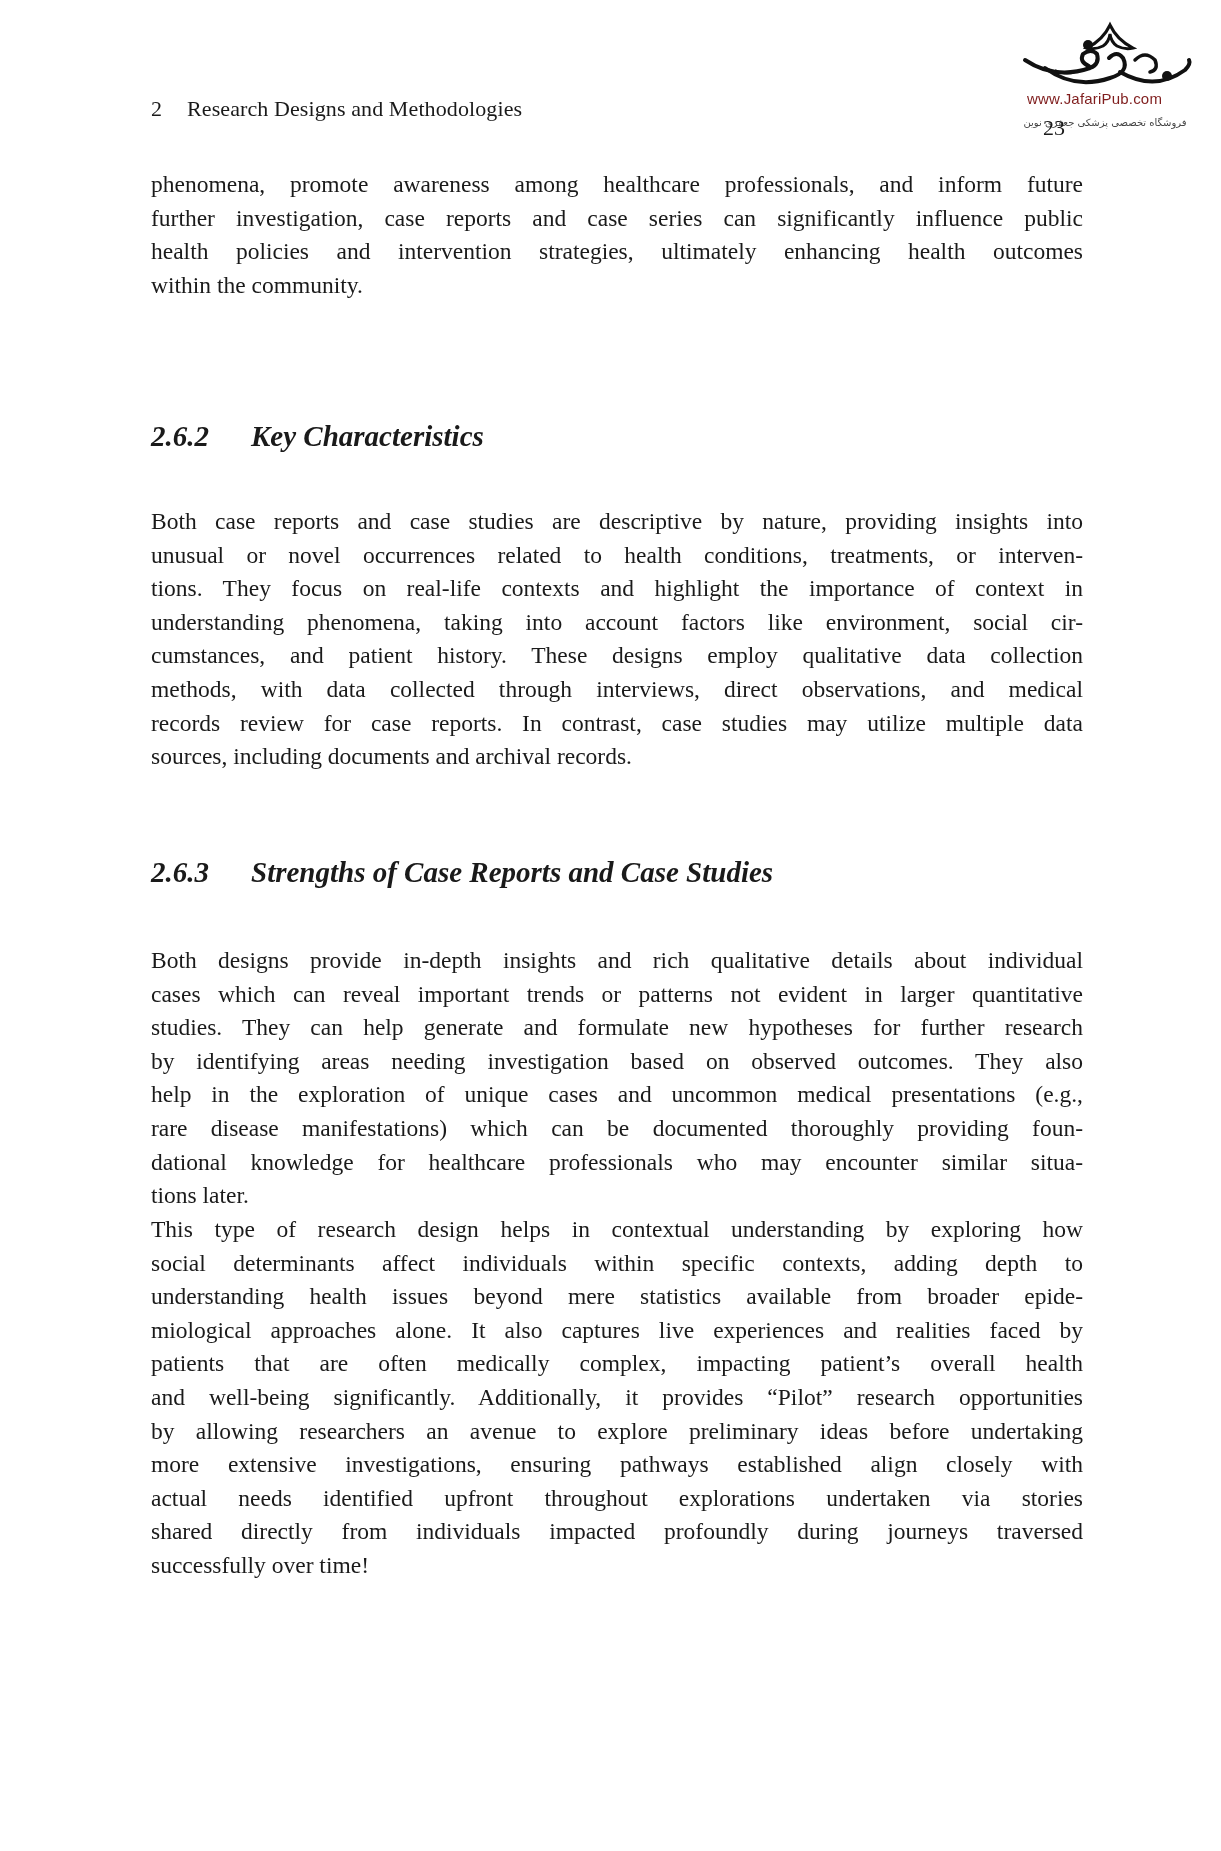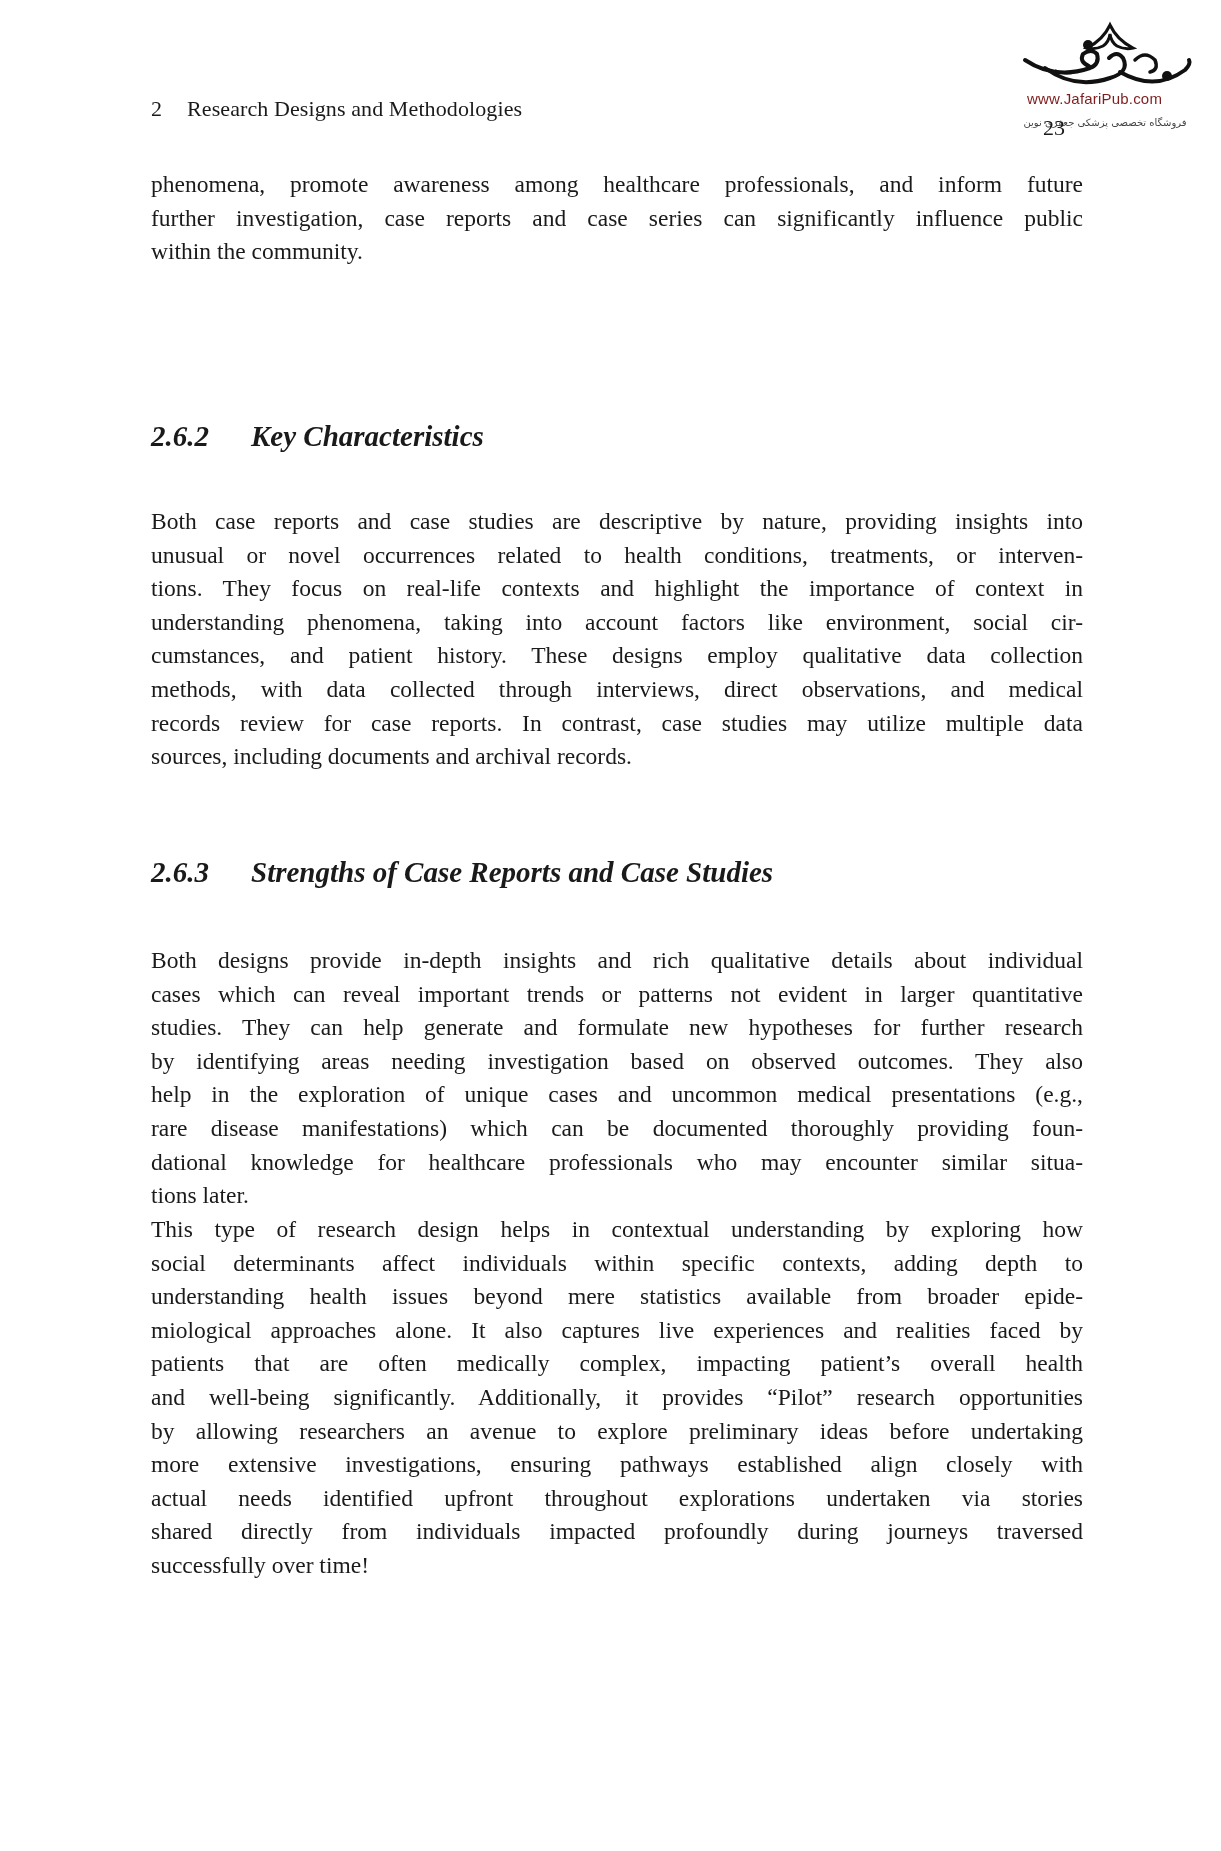--- a/index.html
+++ b/index.html
@@ -35,20 +35,21 @@
     <circle cx="162" cy="56" r="5" fill="#111"></circle>
     <path d="M50 50 Q60 56 70 52" fill="none" stroke="#111" stroke-width="2"></path>
   </svg>
   <div class="url">www.JafariPub.com</div>
   <div class="tagline">فروشگاه تخصصی پزشکی جعفری نوین</div>
 </div>
 
 <div class="content" style="top:168px;font-family:Liberation Serif, serif;">
   <div class="line">phenomena, promote awareness among healthcare professionals, and inform future</div>
   <div class="line">further investigation, case reports and case series can significantly influence public</div>
+  <div class="line">health policies and intervention strategies, ultimately enhancing health outcomes</div>
   <div class="line last">within the community.</div>
 </div>
 
 <div class="heading" style="top:420px;">
   <span class="num">2.6.2</span><span>Key Characteristics</span>
 </div>
 <div class="content" style="top:505px;">
   <div class="line">Both case reports and case studies are descriptive by nature, providing insights into</div>
   <div class="line">unusual or novel occurrences related to health conditions, treatments, or interven-</div>
   <div class="line">tions. They focus on real-life contexts and highlight the importance of context in</div>

